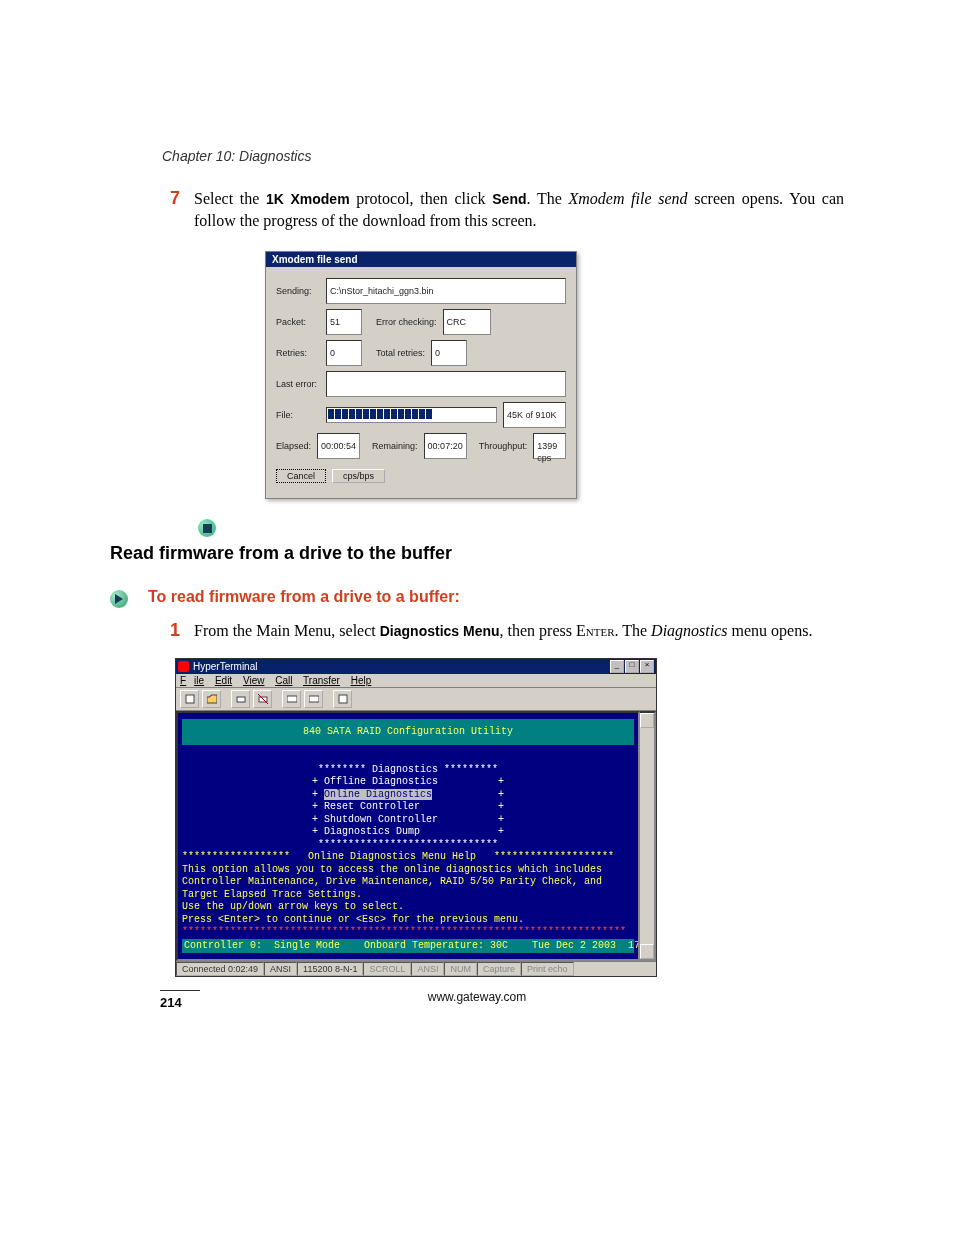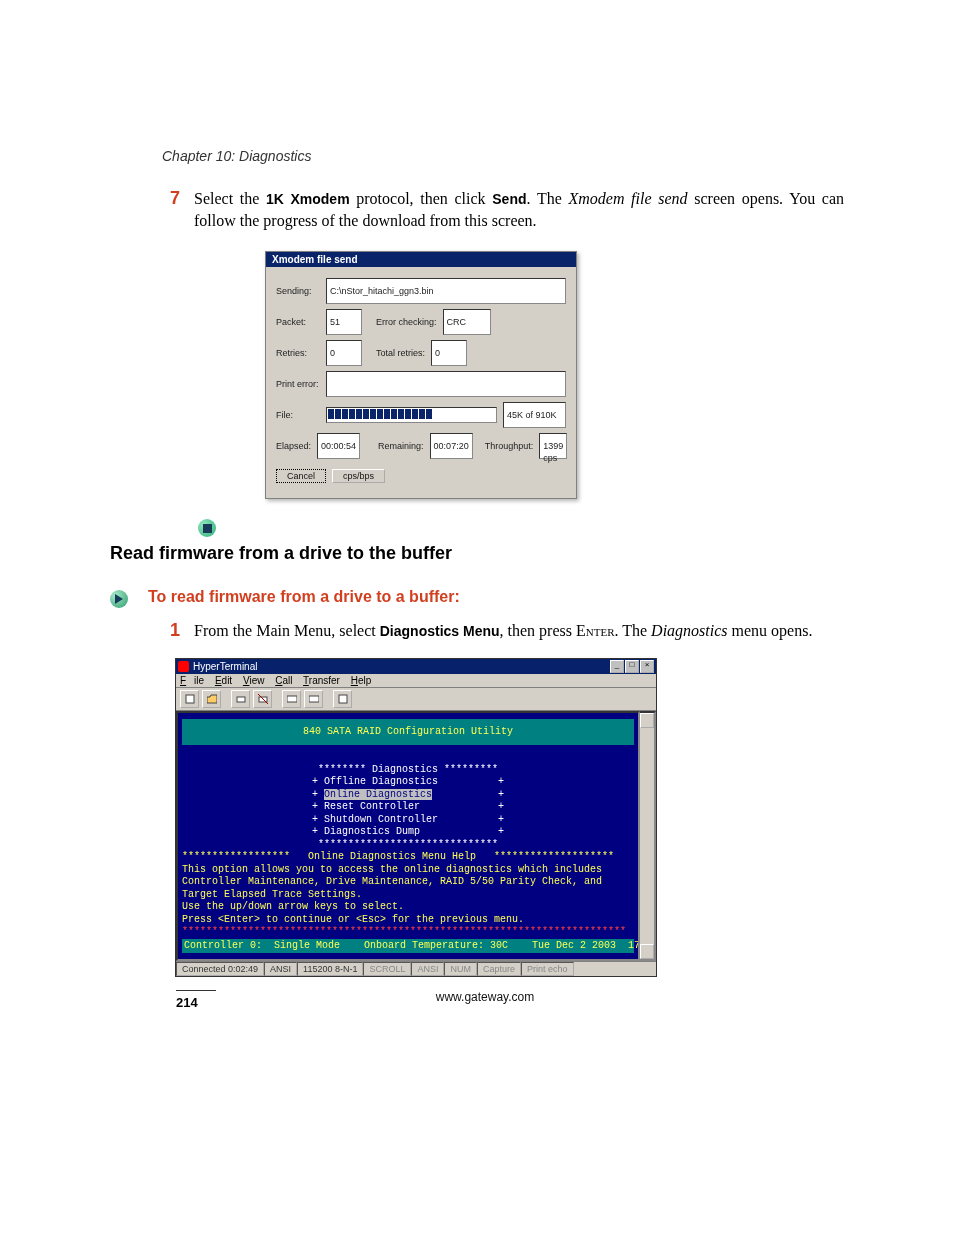--- a/index.html
+++ b/index.html
@@ -129,21 +129,21 @@
   }
   .ht-title {
     background: linear-gradient(#08216b,#08216b);
     color:#fff; display:flex;justify-content:space-between;align-items:center; padding:1px 2px;
     font-size:10px;
   }
   .ht-title-left{display:flex;align-items:flex-end;gap:4px;}
   .ht-buttons{display:flex;gap:1px;}
   .ht-btn{width:12px;height:11px;background:#c0c0c0;border:1px outset #fff;color:#000;font-size:8px;line-height:8px;text-align:center;}
   .ht-menu {background:#d4d0c8;border-bottom:1px solid #808080;padding:1px 4px; font-size:10px;}
-  .ht-menu span{margin-right:8px;}
+  .ht-menu span{margin-right:8px;text-decoration:underline;}
   .ht-menu u{text-decoration:underline;}
   .ht-toolbar{background:#d4d0c8;border-bottom:1px solid #808080;padding:2px 4px;display:flex;gap:3px;}
   .tb-btn{width:17px;height:16px;border:1px outset #fff;background:#d4d0c8;display:flex;align-items:center;justify-content:center;}
   .ht-term-wrap{display:flex;}
   .ht-term {
     background:#000080;
     color:#ffff55;
     font-family: 'Courier New', monospace;
     font-size: 10px;
     padding: 6px 4px;
@@ -162,21 +162,21 @@
   .ht-scroll{width:14px;background:#d4d0c8;border:2px inset #888;border-left:none;display:flex;flex-direction:column;justify-content:space-between;}
   .ht-scroll .arr{height:13px;background:#d4d0c8;border:1px outset #fff;}
   .ht-status{
     background:#d4d0c8;border-top:1px solid #808080;font-size:9px;
     display:flex;
   }
   .ht-status .cell{border:1px inset #aaa;padding:1px 5px;color:#333;}
   .ht-status .cell.dis{color:#888;}
   .footer {
     position:absolute;
-    bottom: 40px; left:16px; right:0;
+    bottom: 40px; left:0; right:0;
     display:flex; justify-content:space-between; padding: 0 160px;
     font-size:13px;
   }
   .footer .pg{font-weight:bold;font-family:Arial,Helvetica,sans-serif;}
   .footer .url{font-family:Arial,Helvetica,sans-serif;font-size:12px;color:#111;}
   .rule { border-top: 1px solid #333; margin: 0 0 4px 0; }
   .step2{margin-left:60px;margin-top:12px;display:flex;}
 </style>
 </head>
 <body>
@@ -205,21 +205,21 @@
           <div class="xlabel2" style="margin-left:8px">Error checking:</div>
           <div class="xfield" style="width:40px">CRC</div>
         </div>
         <div class="xrow">
           <div class="xlabel">Retries:</div>
           <div class="xfield" style="width:28px">0</div>
           <div class="xlabel2" style="margin-left:8px">Total retries:</div>
           <div class="xfield" style="width:28px">0</div>
         </div>
         <div class="xrow">
-          <div class="xlabel">Print error:</div>
+          <div class="xlabel">Last error:</div>
           <div class="xfield" style="flex:1"></div>
         </div>
         <div class="xrow" style="margin-top:4px">
           <div class="xlabel">File:</div>
           <div class="progress" style="flex:1">
             <div class="progress-seg"></div>
               <div class="progress-seg"></div>
               <div class="progress-seg"></div>
               <div class="progress-seg"></div>
               <div class="progress-seg"></div>
@@ -232,21 +232,21 @@
               <div class="progress-seg"></div>
               <div class="progress-seg"></div>
               <div class="progress-seg"></div>
               <div class="progress-seg"></div>
           </div>
           <div class="xfield" style="width:55px">45K of 910K</div>
         </div>
         <div class="xrow">
           <div class="xlabel">Elapsed:</div>
           <div class="xfield" style="width:42px">00:00:54</div>
-          <div class="xlabel2" style="margin-left:12px">Remaining:</div>
+          <div class="xlabel2" style="margin-left:6px">Remaining:</div>
           <div class="xfield" style="width:42px">00:07:20</div>
           <div class="xlabel2" style="margin-left:6px">Throughput:</div>
           <div class="xfield" style="width:42px">1399 cps</div>
         </div>
         <div class="xrow" style="justify-content:flex-start;margin-top:10px;">
           <div class="xbtn" style="border:1px dotted #000">Cancel</div>
           <div class="xbtn">cps/bps</div>
         </div>
       </div>
     </div>

